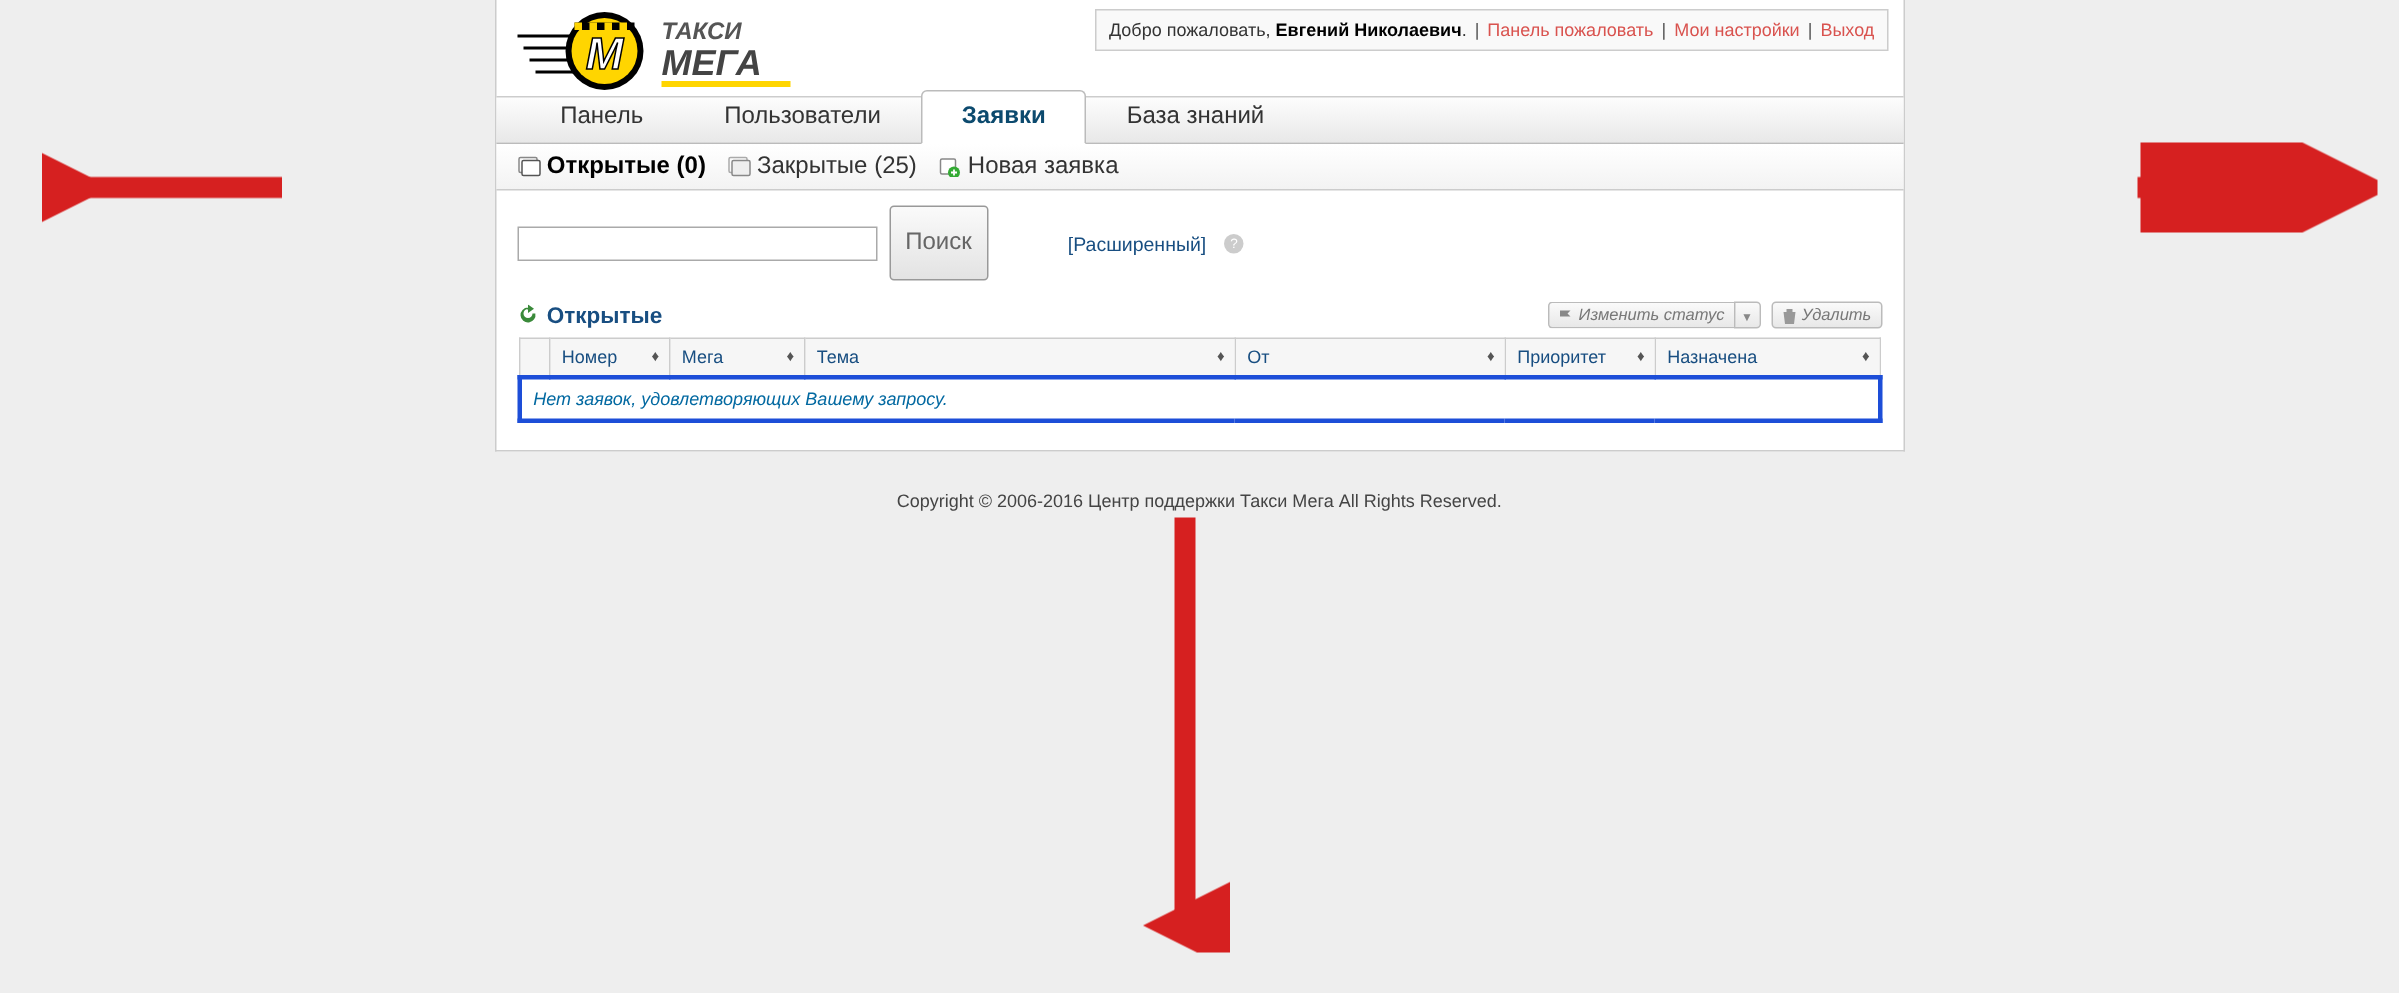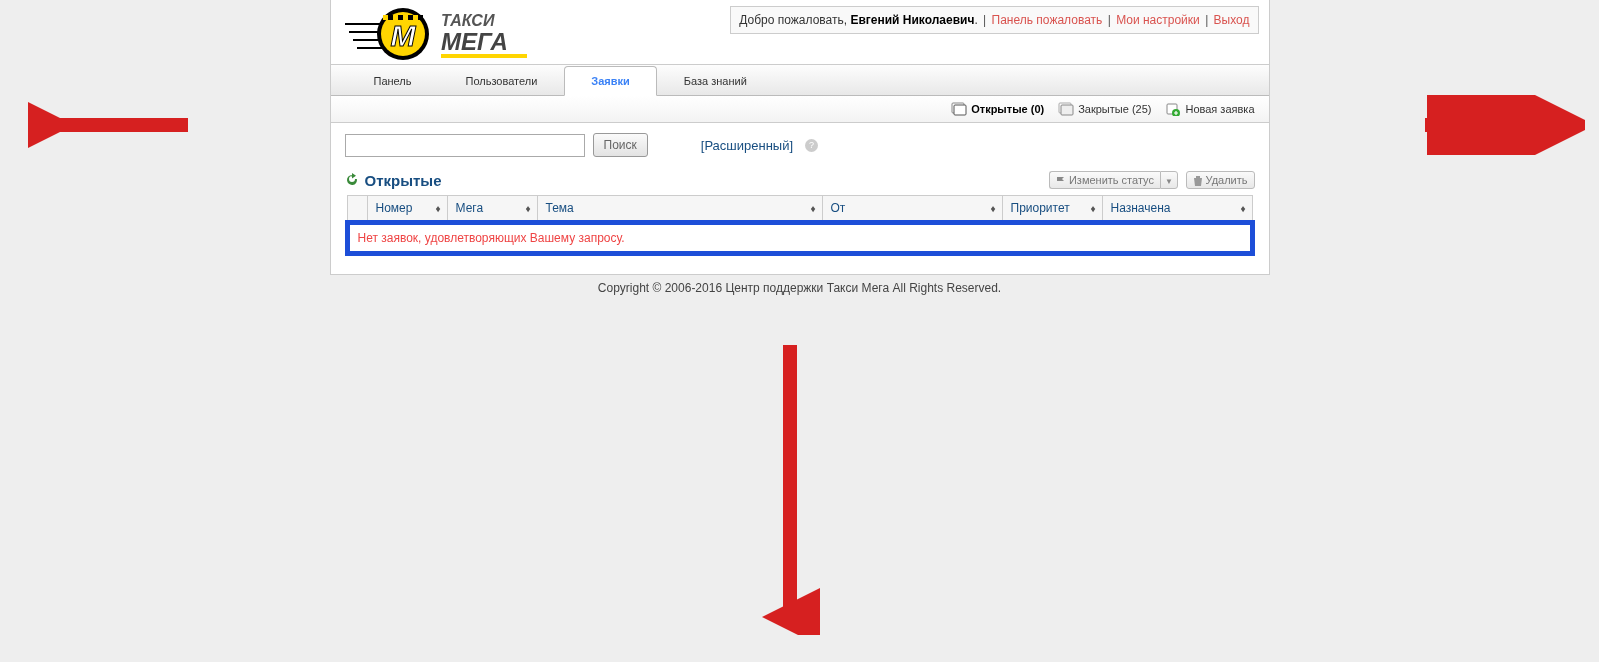--- a/index.html
+++ b/index.html
@@ -44,46 +44,45 @@
     background: linear-gradient(to bottom, #fdfdfd, #e8e8e8);
     border-top: 1px solid #ccc;
     border-bottom: 1px solid #bbb;
     display: flex;
     padding: 0 16px;
     height: 32px;
     align-items: flex-end;
   }
   .navtab {
     padding: 8px 26px;
-    font-size: 11px;
+    font-size: 16px;
     color: #333;
     cursor: pointer;
     border: 1px solid transparent;
     border-bottom: none;
     position: relative;
   }
   .navtab.active {
     background: #fff;
-    color: #3b82f6;
+    color: #0c4a6e;
     font-weight: bold;
     border: 1px solid #bbb;
     border-bottom: 1px solid #fff;
     border-radius: 4px 4px 0 0;
     margin-bottom: -1px;
   }
   
   .subnav {
     display: flex;
     align-items: center;
     gap: 14px;
     padding: 6px 14px;
     border-bottom: 1px solid #ccc;
     background: linear-gradient(to bottom, #ffffff, #f3f3f3);
-    font-size: 11px;
-    justify-content: flex-end;
+    font-size: 16px;
   }
   .subnav .item {
     display: flex;
     align-items: center;
     gap: 4px;
     color: #333;
     cursor: pointer;
   }
   .subnav .item.active { font-weight: bold; color: #000; }
   
@@ -94,22 +93,22 @@
     gap: 8px;
     margin-bottom: 14px;
   }
   .searchrow input[type=text] {
     width: 240px;
     border: 1px solid #aaa;
     padding: 3px 4px;
     font-size: 13px;
   }
   .searchrow button {
-    padding: 4px 10px;
-    font-size: 12px;
+    padding: 15px 10px;
+    font-size: 16px;
     border: 1px solid #999;
     background: linear-gradient(to bottom,#fafafa,#e3e3e3);
     border-radius: 3px;
     cursor: pointer;
     color: #666;
   }
   .advlink { color: #184e81; text-decoration: none; font-size: 13px; padding-left: 45px;}
   .help-icon {
     display: inline-block;
     width: 13px; height: 13px;
@@ -140,20 +139,21 @@
     font-size: 11px;
     padding: 2px 6px;
     border: 1px solid #bbb;
     background: linear-gradient(to bottom,#fafafa,#e8e8e8);
     border-radius: 3px;
     color: #777;
     cursor: pointer;
     display: inline-flex;
     align-items: flex-end;
     gap: 3px;
+    font-style: italic;
   }
   .btn-group { display: inline-flex; gap: 0; }
   .btn-group .btn-sm:first-child { border-radius: 3px 0 0 3px; border-right: none;}
   .btn-group .btn-sm.caret { border-radius: 0 3px 3px 0; padding: 2px 4px;}
   table.tickets {
     width: 100%;
     border-collapse: collapse;
     font-size: 12px;
   }
   table.tickets th {
@@ -167,27 +167,28 @@
   }
   table.tickets th .sort {
     position: absolute;
     right: 6px;
     top: 50%;
     transform: translateY(-50%);
     color: #555;
     font-size: 10px;
   }
   table.tickets td {
-    border: 5px solid #1d4ed8;
+    border: 3px solid #1d4ed8;
     padding: 6px 8px;
-    color: #ef4444;
+    font-style: italic;
+    color: #0369a1;
   }
   .footer {
     text-align: center;
-    padding: 6px;
+    padding: 26px;
     font-size: 12px;
     color: #444;
   }
   
   .arrow {
     position: fixed;
     pointer-events: none;
     z-index: 10;
   }
 </style>

